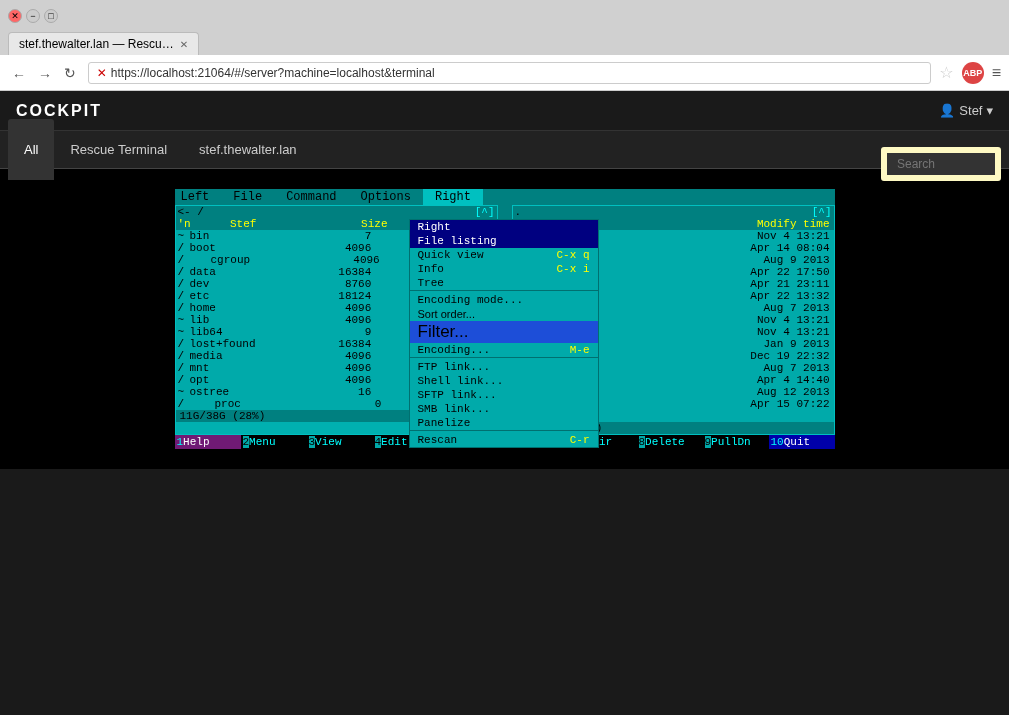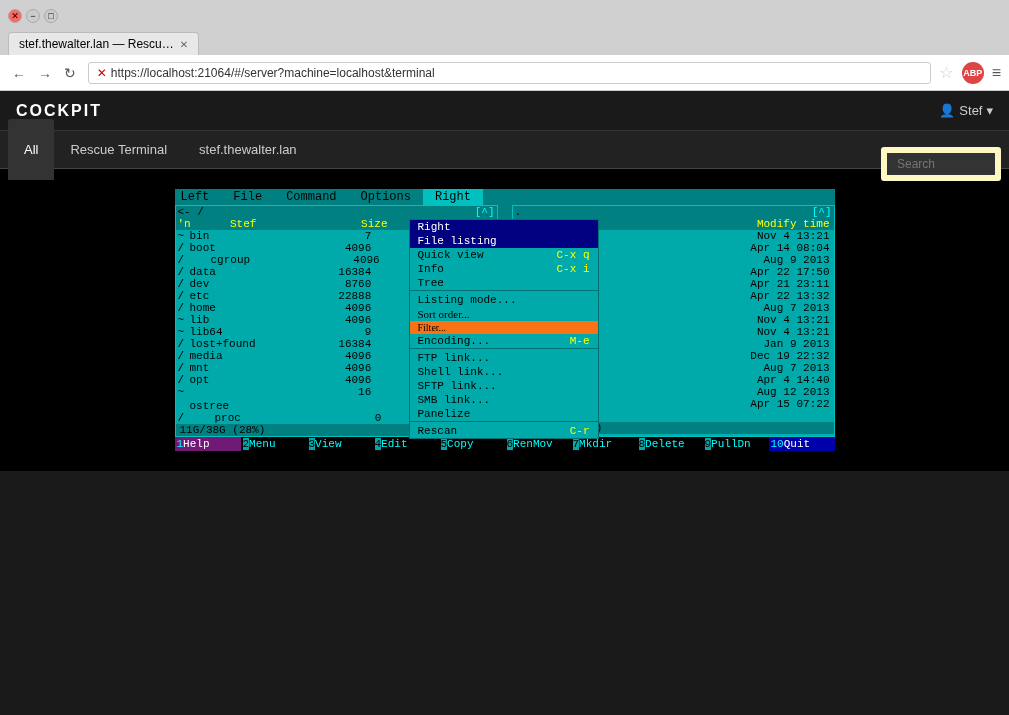--- a/index.html
+++ b/index.html
@@ -187,21 +187,21 @@
               </div>
             <div class="mc-file-row">
                 <span style="width:12px;">/</span>
                 <span style="flex:2;color:#000;">dev</span>
                 <span style="flex:1;text-align:right;">8760</span>
                 <span style="flex:2;text-align:right;padding-right:2px;">Apr 21 23:11</span>
               </div>
             <div class="mc-file-row">
                 <span style="width:12px;">/</span>
                 <span style="flex:2;color:#000;">etc</span>
-                <span style="flex:1;text-align:right;">22888</span>
+                <span style="flex:1;text-align:right;">18124</span>
                 <span style="flex:2;text-align:right;padding-right:2px;">Apr 22 13:32</span>
               </div>
             <div class="mc-file-row">
                 <span style="width:12px;">/</span>
                 <span style="flex:2;color:#000;">home</span>
                 <span style="flex:1;text-align:right;">4096</span>
                 <span style="flex:2;text-align:right;padding-right:2px;">Aug  7  2013</span>
               </div>
             <div class="mc-file-row">
                 <span style="width:12px;">~</span>
@@ -234,21 +234,21 @@
                 <span style="flex:2;text-align:right;padding-right:2px;">Aug  7  2013</span>
               </div>
             <div class="mc-file-row">
                 <span style="width:12px;">/</span>
                 <span style="flex:2;color:#000;">opt</span>
                 <span style="flex:1;text-align:right;">4096</span>
                 <span style="flex:2;text-align:right;padding-right:2px;">Apr  4 14:40</span>
               </div>
             <div class="mc-file-row">
                 <span style="width:12px;">~</span>
-                <span style="flex:2;color:#000;margin-top:14px;">ostree</span>
+                <span style="flex:2;color:#000;">ostree</span>
                 <span style="flex:1;text-align:right;">16</span>
                 <span style="flex:2;text-align:right;padding-right:2px;">Aug 12  2013</span>
               </div>
             <div class="mc-file-row">
                 <span style="width:12px;">/</span>
                 <span style="flex:2;color:#000;padding-left:25px;">proc</span>
                 <span style="flex:1;text-align:right;">0</span>
                 <span style="flex:2;text-align:right;padding-right:2px;">Apr 15 07:22</span>
               </div>
           </div>
@@ -350,23 +350,23 @@
           </div>
           <div style="background:#00aaaa;color:#000;font-family:'Courier New',monospace;font-size:11px;padding:1px 8px;display:flex;justify-content:space-between;">
             <span>Info</span>
             <span style="color:#ffff00;">C-x i</span>
           </div>
           <div style="background:#00aaaa;color:#000;font-family:'Courier New',monospace;font-size:11px;padding:1px 8px;display:flex;justify-content:space-between;">
             <span>Tree</span>
             <span></span>
           </div>
           <div style="border-top:1px solid #007070;background:#00aaaa;color:#000;font-family:'Courier New',monospace;font-size:11px;padding:1px 8px;"></div>
-          <div style="background:#00aaaa;color:#000;font-family:'Courier New',monospace;font-size:11px;padding:1px 8px;">Listing mode...</div>
-          <div style="background:#00aaaa;color:#000;font-family:Liberation Serif, serif;font-size:11px;padding:1px 8px;">Sort order...</div>
-          <div style="background:#f97316;color:#000;font-family:Liberation Serif, serif;font-size:10px;padding:1px 8px;">Filter...</div>
+          <div style="background:#00aaaa;color:#000;font-family:'Courier New',monospace;font-size:11px;padding:1px 8px;">Encoding mode...</div>
+          <div style="background:#00aaaa;color:#000;font-family:Liberation Sans, sans-serif;font-size:11px;padding:1px 8px;">Sort order...</div>
+          <div style="background:#1d4ed8;color:#000;font-family:Liberation Sans, sans-serif;font-size:17px;padding:1px 8px;">Filter...</div>
           <div style="background:#00aaaa;color:#000;font-family:'Courier New',monospace;font-size:11px;padding:1px 8px;display:flex;justify-content:space-between;">
             <span>Encoding...</span>
             <span style="color:#ffff00;">M-e</span>
           </div>
           <div style="border-top:1px solid #007070;background:#00aaaa;color:#000;font-family:'Courier New',monospace;font-size:11px;padding:1px 8px;"></div>
           <div style="background:#00aaaa;color:#000;font-family:'Courier New',monospace;font-size:11px;padding:1px 8px;">FTP link...</div>
           <div style="background:#00aaaa;color:#000;font-family:'Courier New',monospace;font-size:11px;padding:1px 8px;">Shell link...</div>
           <div style="background:#00aaaa;color:#000;font-family:'Courier New',monospace;font-size:11px;padding:1px 8px;">SFTP link...</div>
           <div style="background:#00aaaa;color:#000;font-family:'Courier New',monospace;font-size:11px;padding:1px 8px;">SMB link...</div>
           <div style="background:#00aaaa;color:#000;font-family:'Courier New',monospace;font-size:11px;padding:1px 8px;">Panelize</div>

